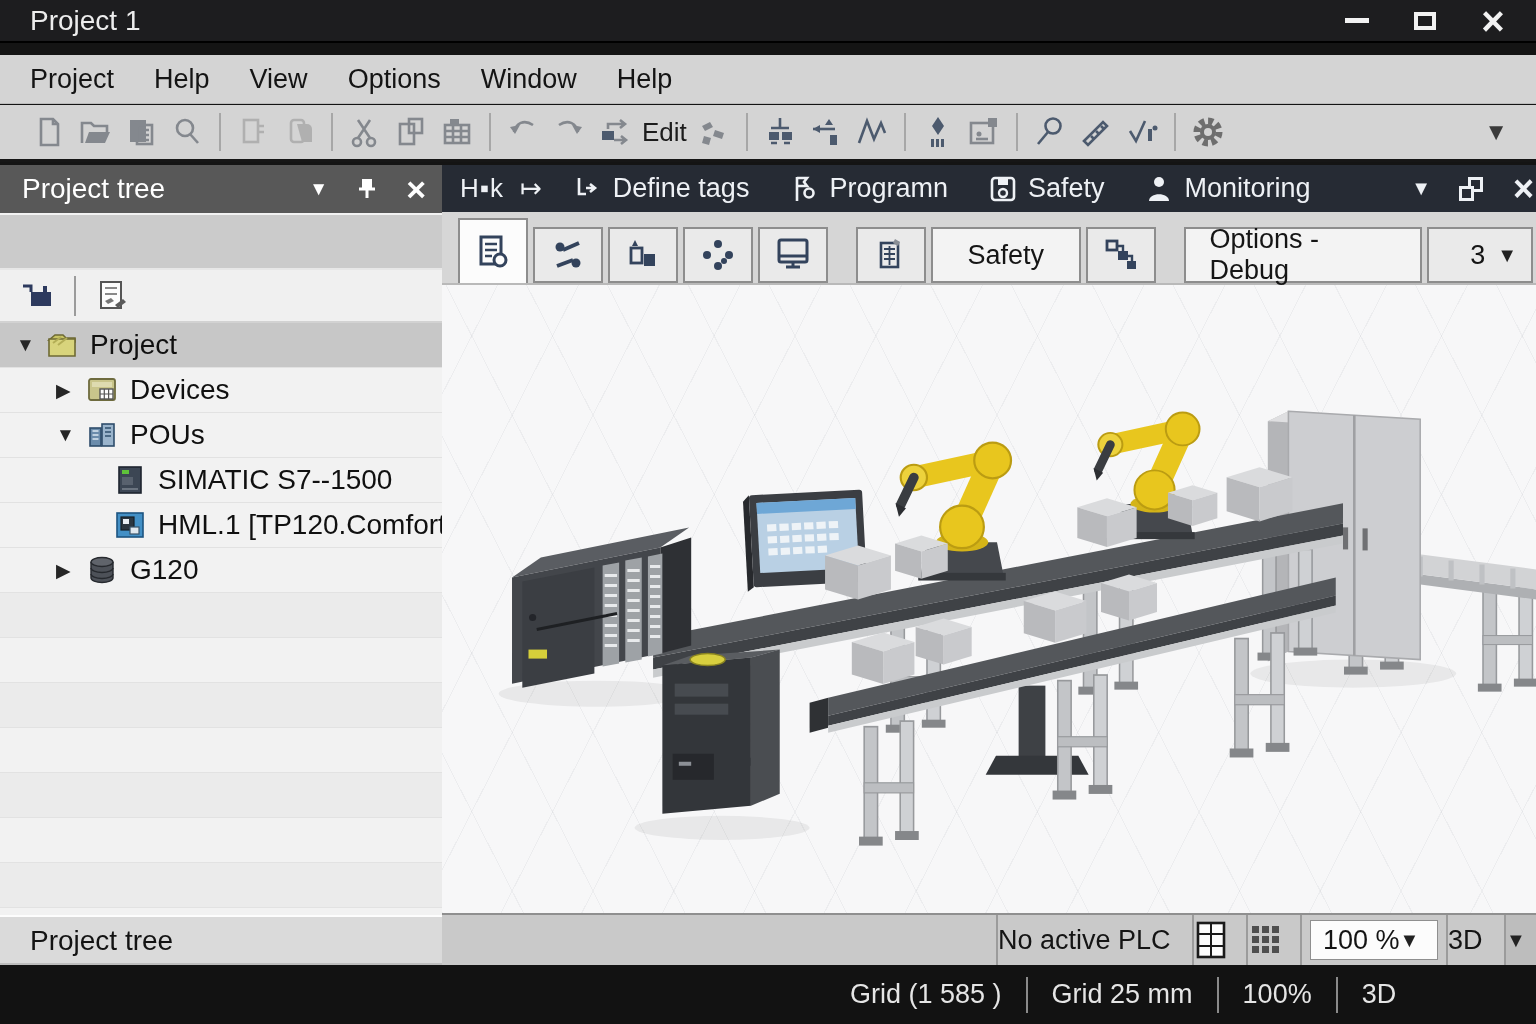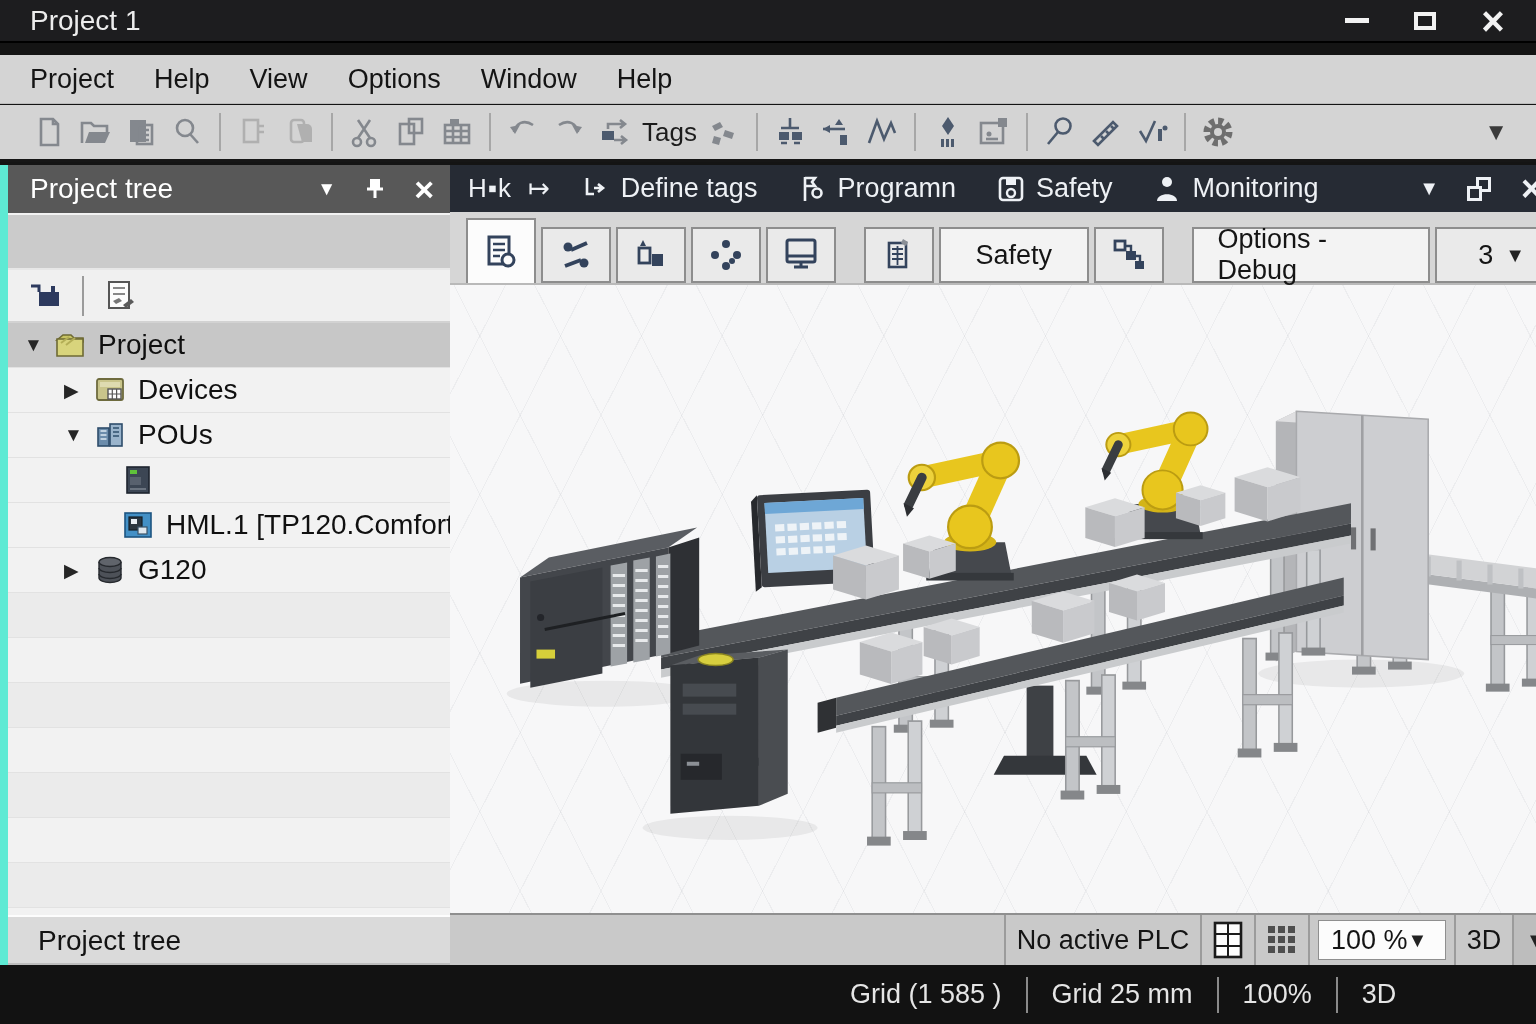--- a/index.html
+++ b/index.html
@@ -31,22 +31,22 @@
 .tb-spring{flex:1}
 .tb-caret{color:#3a3a3a;font-size:24px;margin-right:28px}
 .ic{stroke:#84888e;fill:none;stroke-width:2.6}
 .ic-f{fill:#84888e;stroke:none}
 .ic-dim{stroke:#b0b0b0;fill:none;stroke-width:2.6}
 .ic-dim-f{fill:#b0b0b0;stroke:none}
 .ic-nv{stroke:#4c5a6e;fill:none;stroke-width:2.6}
 .ic-nv-f{fill:#4c5a6e;stroke:none}
 
 
-.main{position:absolute;top:165px;left:0;right:0;bottom:59px;background:#5eead4;
-  display:flex;padding-left:8px}
+.main{position:absolute;top:165px;left:0;right:0;bottom:59px;background:#7f1d1d;
+  display:flex;}
 .left-panel{width:442px;display:flex;flex-direction:column;background:#f1f1f1}
 .divider{width:8px;background:#141414}
 .right-panel{flex:1;display:flex;flex-direction:column;margin-right:3px}
 
 
 .lp-header{height:48px;background:#585858;color:#fff;display:flex;align-items:center;
   padding:0 16px 0 22px;font-size:28px;flex:none}
 .spring{flex:1}
 .hbtn{margin-left:28px;display:flex;align-items:center;justify-content:center;color:#fff}
 .hcaret{font-size:19px}
@@ -99,21 +99,21 @@
 
 .rp-viewport{flex:1;position:relative;overflow:hidden;background-color:#f7f7f8;
   background-image:
    repeating-linear-gradient(63deg,rgba(130,136,148,.09) 0 1px,transparent 1px 72px),
    repeating-linear-gradient(-63deg,rgba(130,136,148,.09) 0 1px,transparent 1px 72px)}
 .rp-viewport svg{position:absolute;inset:0;width:100%;height:100%}
 
 
 .rp-status{height:52px;background:#c9c9c9;border-top:2px solid #8f8f8f;display:flex;
   align-items:stretch;font-size:27px;color:#141414;flex:none}
-.sseg{display:flex;align-items:center;justify-content:center;border-right:2px solid #9b9b9b}
+.sseg{display:flex;align-items:center;border-right:2px solid #9b9b9b}
 .sfill{flex:1}
 .splc{width:196px}
 .sbtn{width:54px}
 .sinputwrap{width:214px;display:flex;align-items:center;border-right:2px solid #9b9b9b;padding:0 8px}
 .sinput{width:100%;height:40px;background:#fcfcfc;border:1px solid #8f8f8f;
   font-family:"Liberation Sans",sans-serif;font-size:27px;color:#141414;padding:0 16px}
 .szoom{width:146px;padding:0 8px;border-right:2px solid #9b9b9b;display:flex;align-items:center}
 .szoom-box{flex:1;height:40px;background:#fcfcfc;border:1px solid #8f8f8f;display:flex;
   align-items:center;justify-content:flex-start;padding:0 12px}
 .s3d{width:58px;border-right:2px solid #9b9b9b}
@@ -227,21 +227,21 @@
           <path class="ic" d="M7 10 C16 4 24 8 26 17" stroke-width="4.4"></path>
           <path class="ic-f" d="M30 12 l-10 -2 5 9 z"></path>
         </svg>
       </div>
     <div class="tbtn">
       <svg width="34" height="34" viewBox="0 0 34 34">
           <rect class="ic-nv-f" x="4" y="16" width="12" height="9"></rect>
           <path class="ic" d="M10 14 v-5 h16 M22 5 l5 4 -5 4 M16 25 h11 M23 21 l5 4 -5 4" stroke-width="3"></path>
         </svg>
       </div>
-    <span class="tags-label">Tags</span>
+    <span class="tags-label">Edit</span>
     <div class="tbtn">
       <svg width="32" height="32" viewBox="0 0 32 32">
           <path class="ic-f" d="M4 10 l8 -4 3 5 -8 4 z"></path>
           <path class="ic-f" d="M17 14 l9 3 -2 6 -9 -3 z"></path>
           <path class="ic-f" d="M6 20 l7 2 -2 7 -7 -2 z"></path>
         </svg>
       </div>
     <div class="tsep"></div>
     <div class="tbtn">
       <svg width="34" height="34" viewBox="0 0 34 34">
@@ -378,20 +378,21 @@
             </svg>
           <span class="tlabel">POUs</span>
         </div>
         <div class="trow lv2">
           <svg class="ticon" viewBox="0 0 32 32">
               <rect x="5" y="3" width="22" height="26" fill="#3c4654" stroke="#1d242e" stroke-width="1.6"></rect>
               <rect x="8" y="6" width="7" height="4" fill="#5fc23a"></rect>
               <rect x="8" y="13" width="11" height="8" fill="#58616e"></rect>
               <path d="M8 25 h16" stroke="#6b7480" stroke-width="2"></path>
             </svg>
+          <span class="tlabel">SIMATIC S7--1500</span>
         </div>
         <div class="trow lv2">
           <svg class="ticon" viewBox="0 0 32 32">
               <rect x="3" y="4" width="26" height="24" fill="#4390c6" stroke="#1d5480" stroke-width="1.6"></rect>
               <rect x="7" y="8" width="13" height="13" fill="#2b3640" stroke="#142028" stroke-width="1.2"></rect>
               <rect x="9" y="10" width="6" height="5" fill="#e8eef4"></rect>
               <rect x="16" y="18" width="9" height="7" fill="#dfe7ee" stroke="#3b5468" stroke-width="1.2"></rect>
             </svg>
           <span class="tlabel">HML.1 [TP120.Comfort]</span>
         </div>

